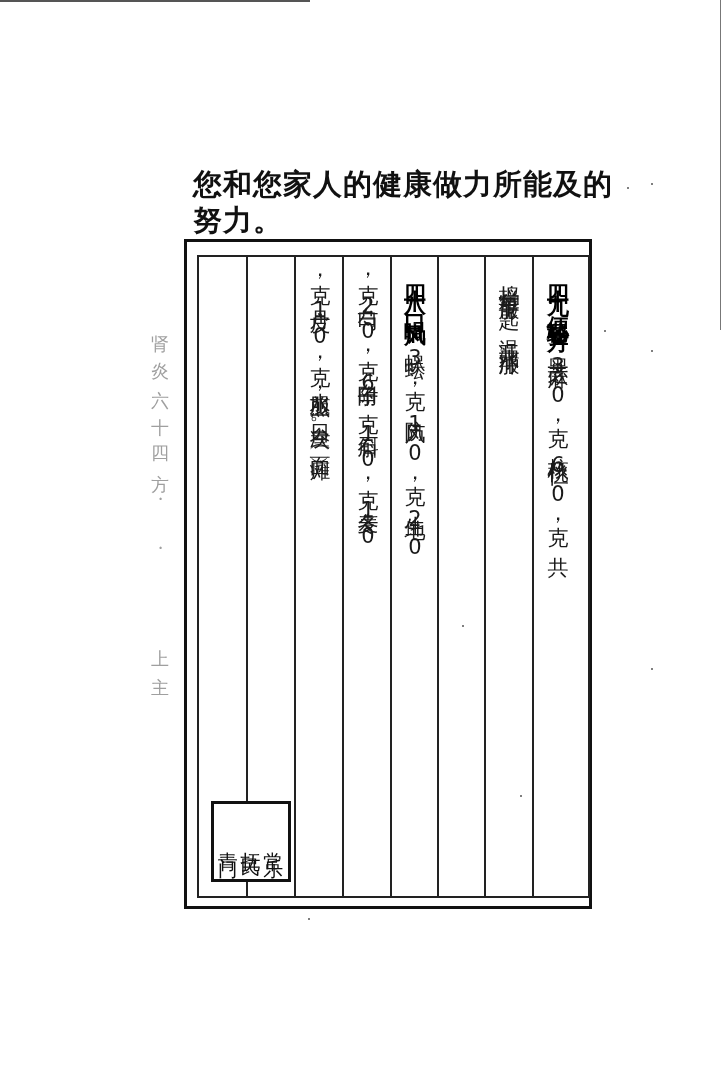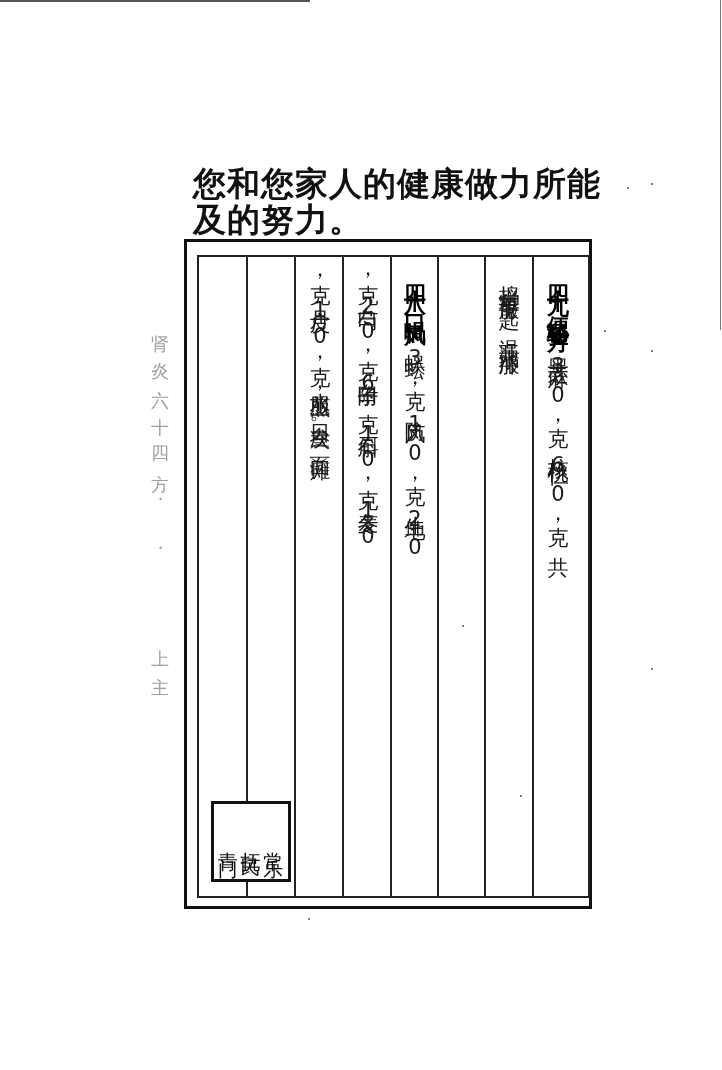--- a/index.html
+++ b/index.html
@@ -4,21 +4,21 @@
 <style>
   html, body { margin:0; padding:0; }
   body {
     width:722px; height:1070px; background:#ffffff; position:relative; overflow:hidden;
     font-family: "DejaVu Sans", sans-serif; color:#1a1a1a;
   }
   .scan-edge-top { position:absolute; left:0; top:0; width:310px; height:2px; background:#555; }
   .scan-edge-right { position:absolute; right:1px; top:0; width:1px; height:330px; background:#777; }
   .intro {
     position:absolute; left:193px; top:166px; width:420px;
-    font-family: "DejaVu Serif", serif; font-weight:bold; font-size:33px; line-height:36px;
+    font-family: "DejaVu Serif", serif; font-weight:bold; font-size:29px; line-height:36px;
     letter-spacing:1px; color:#111;
   }
   .frame-outer {
     position:absolute; left:184px; top:239px; width:408px; height:670px;
     border:3px solid #111; box-sizing:border-box;
   }
   .frame-inner {
     position:absolute; left:197px; top:255px; width:393px; height:643px;
     border:2px solid #222; box-sizing:border-box;
   }

